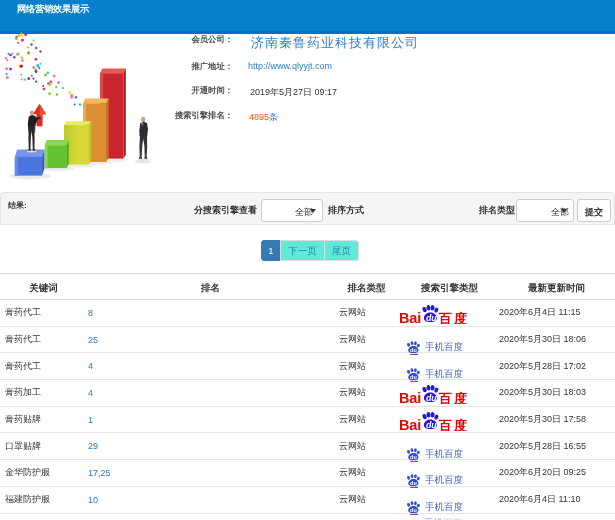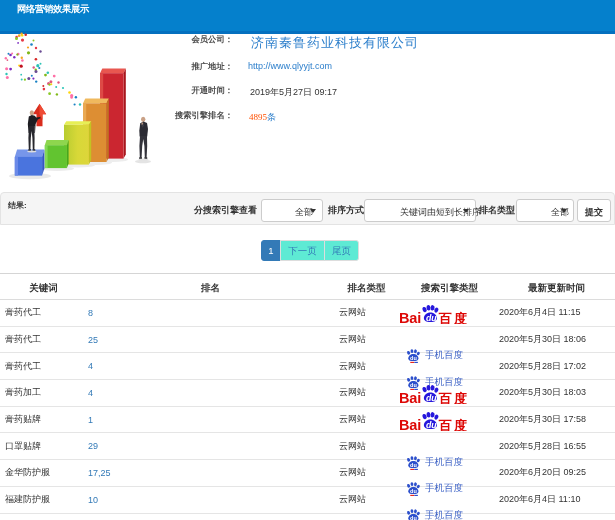--- a/index.html
+++ b/index.html
@@ -28,21 +28,21 @@
 
 .pg { position:absolute; top:240px; height:21px; font-size:9.5px; line-height:19px; text-align:center; color:#337ab7; background:#5eead4; border:1px solid #ddd; }
 .pg.act { background:#337ab7; color:#fff; border-color:#337ab7; }
 
 
 table { position:absolute; left:0; top:273px; width:615px; border-collapse:collapse; table-layout:fixed; }
 th { border-top:1px solid #d5d5d5; border-bottom:1.5px solid #dcdcdc; height:26px; font-size:9.5px; color:#333; text-align:center; padding-left:4px; padding-top:3px; font-weight:bold; }
 td { border-bottom:1px solid #e5e5e5; height:26.7px; font-size:9px; color:#333; text-align:left; padding-left:5px; }
 td.rank { color:#337ab7; }
 .blogo { display:inline-block; vertical-align:middle; margin-left:0px; position:relative; top:2.5px; }
-.mlogo { display:inline-block; vertical-align:middle; margin-left:5px; white-space:nowrap; position:relative; top:16px; }
+.mlogo { display:inline-block; vertical-align:middle; margin-left:5px; white-space:nowrap; position:relative; top:8px; }
 .mlogo svg { vertical-align:middle; }
 .mlogo .mt { color:#3e63c6; font-size:9.5px; vertical-align:middle; margin-left:5px; }
 </style>
 </head>
 <body>
 <div id="page">
   <div id="hdr" class="abs">
       <div class="dark"></div>
       <div class="t">网络营销效果展示</div>
     </div>
@@ -180,34 +180,30 @@
   </svg>
   </div>
 
   <div class="abs lbl" style="right:382px; top:33.9px;">会员公司：</div>
   <div class="abs lbl" style="right:382px; top:60.5px;">推广地址：</div>
   <div class="abs lbl" style="right:382px; top:85.1px;">开通时间：</div>
   <div class="abs lbl" style="right:382px; top:110.3px;">搜索引擎排名：</div>
   <div class="abs val blue" style="left:251px; top:34px; font-size:13px; letter-spacing:1px;">济南秦鲁药业科技有限公司</div>
   <div class="abs val blue" style="left:248px; top:61px;">http://www.qlyyjt.com</div>
   <div class="abs val dark" style="left:250px; top:86px;">2019年5月27日 09:17</div>
-  <div class="abs val" style="left:249px; top:111px;font-family:Liberation Serif, serif;"><span style="color:#ff5000;">4895</span><span class="blue">条</span></div>
+  <div class="abs val" style="left:249px; top:111px;"><span style="color:#ff5000;">4895</span><span class="blue">条</span></div>
 
   <div id="fbar" class="abs"></div>
   <div class="abs flbl" style="left:8px; top:200px; font-size:8px;">结果:</div>
   <div class="abs flbl" style="left:194px; top:204px;">分搜索引擎查看</div>
   <div class="sel" style="left:261px; width:62px;">
       <span class="tx" style="left:9px;">全部</span>
       <span class="ar"></span>
     </div>
   <div class="abs flbl" style="left:328px; top:204px;">排序方式</div>
-  <div class="sel" style="left:364px; width:112px;">
-      <span class="tx" style="left:11px;">关键词由短到长排序</span>
-      <span class="ar"></span>
-    </div>
   <div class="abs flbl" style="left:479px; top:204px;">排名类型</div>
   <div class="sel" style="left:516px; width:58px;">
       <span class="tx" style="left:10px;">全部</span>
       <span class="ar"></span>
     </div>
   <div class="sel" style="left:577px; width:34px; text-align:center;">
       <span style="position:absolute;left:0;right:0;top:6px;font-weight:bold;">提交</span>
     </div>
 
   <div class="pg act" style="left:261px; width:20px; border-radius:3px 0 0 3px;">1</div>

